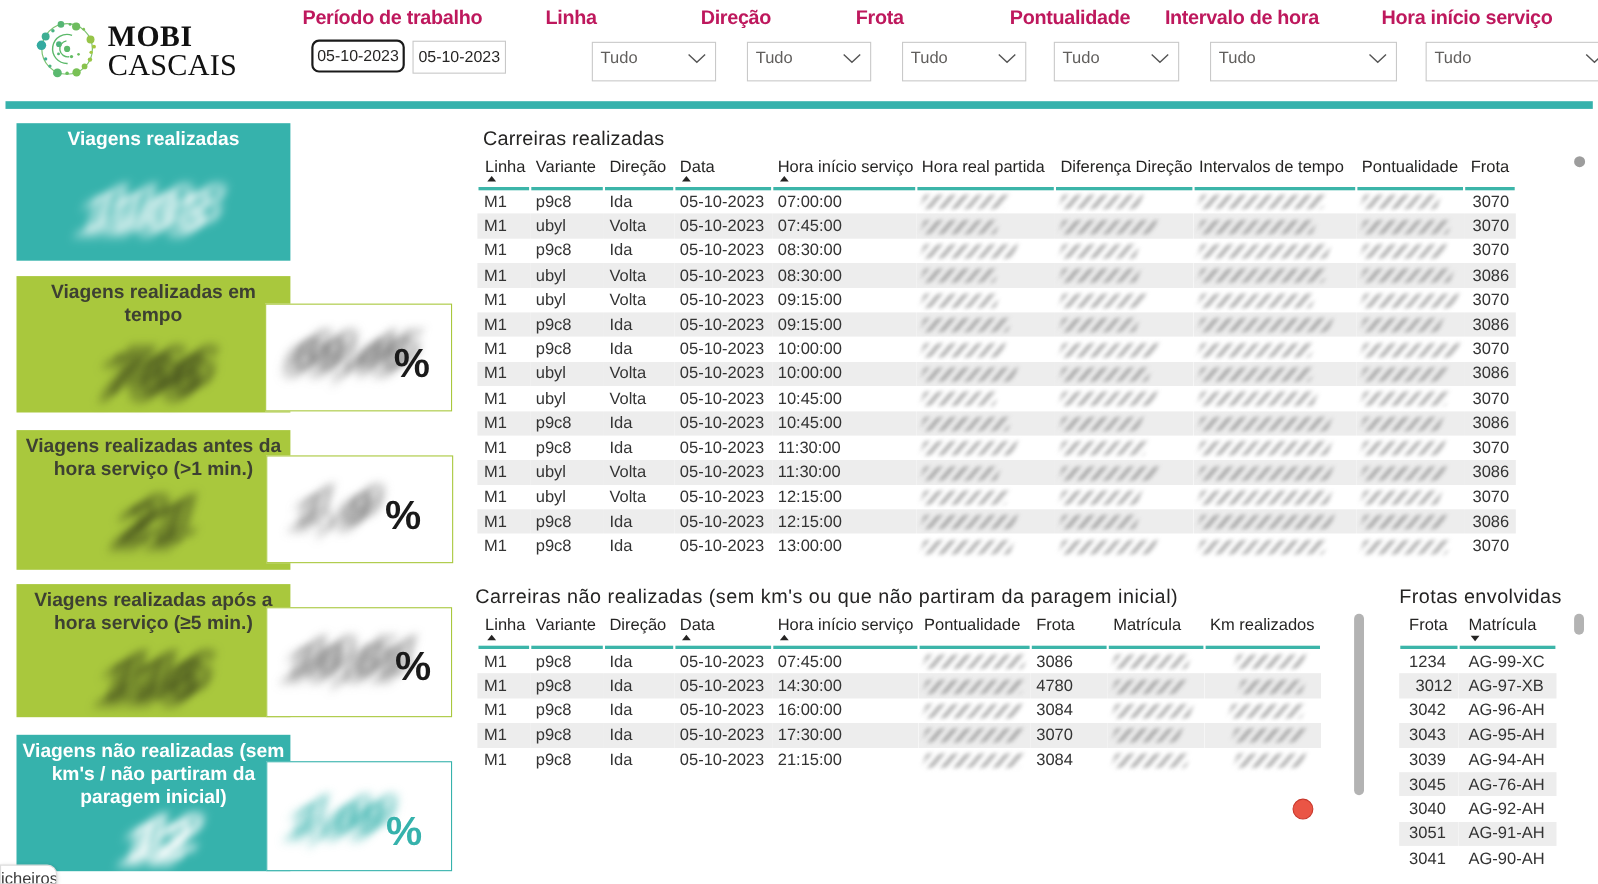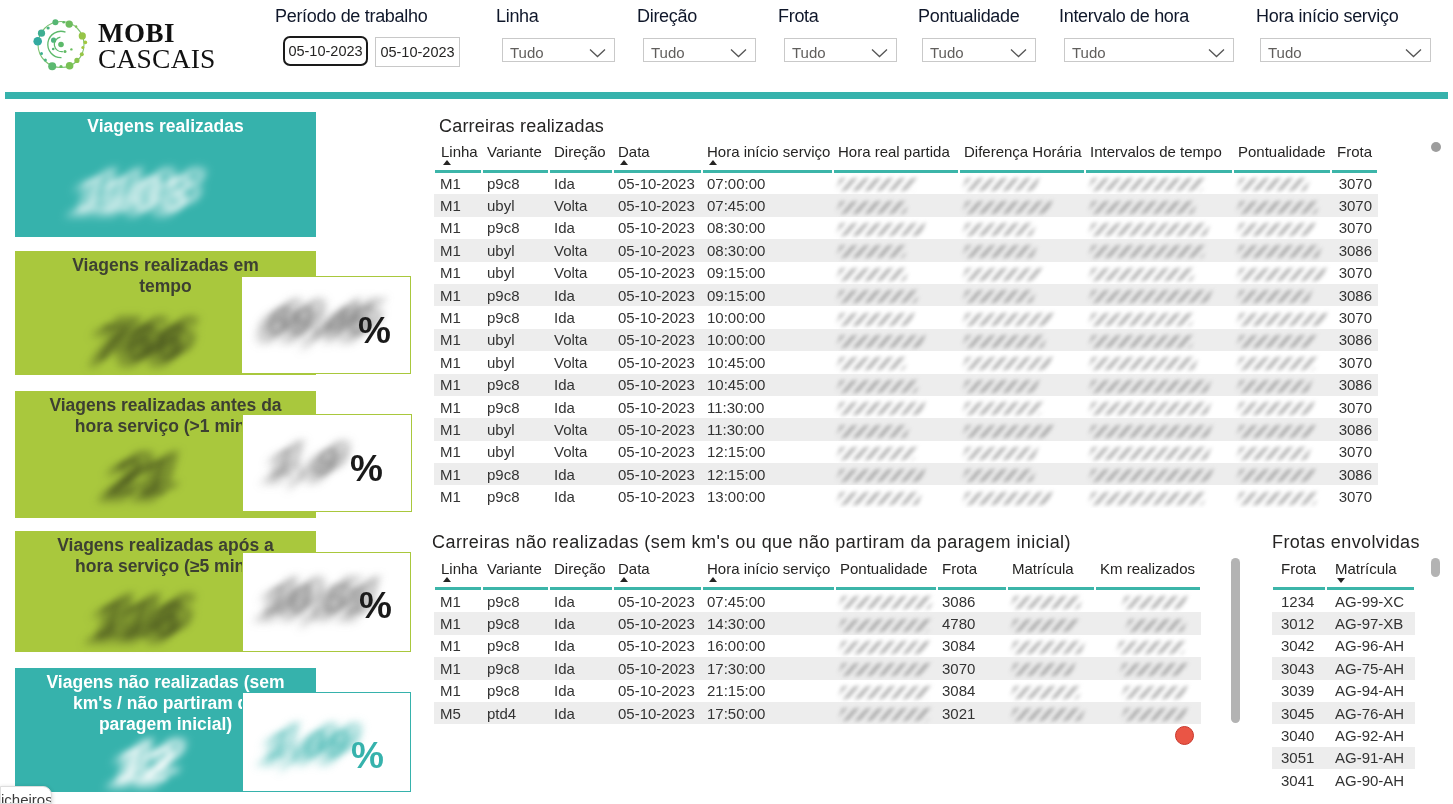--- a/index.html
+++ b/index.html
@@ -1,29 +1,29 @@
 <!DOCTYPE html>
 <html><head>
 <meta charset="utf-8">
 <style>
   * { margin:0; padding:0; box-sizing:border-box; }
   html,body { width:1453px; height:804px; background:#fff; overflow:hidden;
     font-family:"Liberation Sans", sans-serif; }
   #page { position:relative; width:1453px; height:804px; background:#fff; }
   .abs { position:absolute; }
-  .ftitle { font-size:18px; font-weight:400; color:#0f172a; letter-spacing:-0.3px;text-align:right; }
-  .dropdown { position:absolute; height:24px; border:1px solid #c9c9c9; background:#fff; }
+  .ftitle { font-size:18px; font-weight:700; color:#be185d; letter-spacing:-0.3px;text-align:right; }
+  .dropdown { position:absolute; height:36px; border:1px solid #c9c9c9; background:#fff;margin-left:36px; }
   .dropdown .txt { position:absolute; left:7px; top:5px; font-size:15px; color:#605e5c; }
   .dropdown svg { position:absolute; right:8px; top:9px; }
   .datebox { position:absolute; height:30px; background:#fff; font-size:14.5px; color:#252423;
     display:flex; align-items:center; justify-content:center; }
   .tealbar { position:absolute; left:5px; top:92px; width:1443px; height:7px; background:#36b2ac; }
 
   
-  .card { position:absolute; left:15px; width:301px; }
+  .card { position:absolute; left:15px; width:249px; }
   .cardtitle { font-weight:700; font-size:17.5px; text-align:center; line-height:21px; padding-top:4px; }
   .gtitle { color:#3d4032; font-weight:700; }
   .blurnum { position:absolute; font-weight:700; filter:blur(3.6px); transform:skewX(-16deg); line-height:1; }
   .blurnum.st { text-shadow: 11px -7px 5px currentColor, -8px 5px 6px currentColor; }
   .blurnum.st2 { text-shadow: 9px -7px 5px currentColor, -7px 6px 6px currentColor; }
   .whitebox { position:absolute; background:#fff; }
   .pct { position:absolute; font-weight:700; font-size:37px; color:#1a1a1a; line-height:1; }
 
   
   .tbl { position:absolute; border-collapse:collapse; table-layout:fixed; }
@@ -181,21 +181,21 @@
   <div class="tt" style="left:439px; top:116px;">Carreiras realizadas</div>
   <div class="thead" style="left:441px; top:143px;">Linha</div>
 <div class="tri triu" style="left:443px; top:160px;"></div>
 <div class="thead" style="left:487px; top:143px;">Variante</div>
 <div class="thead" style="left:554px; top:143px;">Direção</div>
 <div class="thead" style="left:618px; top:143px;">Data</div>
 <div class="tri triu" style="left:620px; top:160px;"></div>
 <div class="thead" style="left:707px; top:143px;">Hora início serviço</div>
 <div class="tri triu" style="left:709px; top:160px;"></div>
 <div class="thead" style="left:838px; top:143px;">Hora real partida</div>
-<div class="thead" style="left:964px; top:143px;">Diferença Horária</div>
+<div class="thead" style="left:964px; top:143px;">Diferença Direção</div>
 <div class="thead" style="left:1090px; top:143px;">Intervalos de tempo</div>
 <div class="thead" style="left:1238px; top:143px;">Pontualidade</div>
 <div class="thead" style="left:1337px; top:143px;">Frota</div>
   <table class="tbl" style="left:434px; top:172px; width:944px;">
       <colgroup>
         <col style="width:48px">
         <col style="width:67px">
         <col style="width:64px">
         <col style="width:89px">
         <col style="width:131px">
@@ -463,59 +463,48 @@
           <td>M1</td>
           <td>p9c8</td>
           <td>Ida</td>
           <td>05-10-2023</td>
           <td>21:15:00</td>
           <td><span class="smudge" style="width:89px;"></span></td>
           <td>3084</td>
           <td><span class="smudge" style="width:68px;"></span></td>
           <td><span class="smudge" style="width:62px;"></span></td>
         </tr>
-<tr class="alt">
-          <td>M5</td>
-          <td>ptd4</td>
-          <td>Ida</td>
-          <td>05-10-2023</td>
-          <td>17:50:00</td>
-          <td><span class="smudge" style="width:90px;"></span></td>
-          <td>3021</td>
-          <td><span class="smudge" style="width:71px;"></span></td>
-          <td><span class="smudge" style="width:62px;"></span></td>
-        </tr>
 </tbody>
     </table>
 
   <div class="tt" style="left:1272px; top:532px; letter-spacing:0.4px;">Frotas envolvidas</div>
   <div class="thead" style="left:1281px; top:560px;">Frota</div>
 <div class="thead" style="left:1335px; top:560px;">Matrícula</div>
 <div class="tri trid" style="left:1337px; top:578px;"></div>
   <table class="tbl" style="left:1272px; top:590px; width:143px;">
       <colgroup>
         <col style="width:54px">
         <col style="width:89px">
       </colgroup>
 <tbody>
         <tr>
           <td style="padding-left:9px;">1234</td>
           <td style="padding-left:9px;">AG-99-XC</td>
         </tr>
 <tr class="alt">
-          <td style="padding-left:9px;">3012</td>
+          <td style="padding-left:9px;text-align:center;">3012</td>
           <td style="padding-left:9px;">AG-97-XB</td>
         </tr>
 <tr>
           <td style="padding-left:9px;">3042</td>
           <td style="padding-left:9px;">AG-96-AH</td>
         </tr>
 <tr class="alt">
           <td style="padding-left:9px;">3043</td>
-          <td style="padding-left:9px;">AG-75-AH</td>
+          <td style="padding-left:9px;">AG-95-AH</td>
         </tr>
 <tr>
           <td style="padding-left:9px;">3039</td>
           <td style="padding-left:9px;">AG-94-AH</td>
         </tr>
 <tr class="alt">
           <td style="padding-left:9px;">3045</td>
           <td style="padding-left:9px;">AG-76-AH</td>
         </tr>
 <tr>

